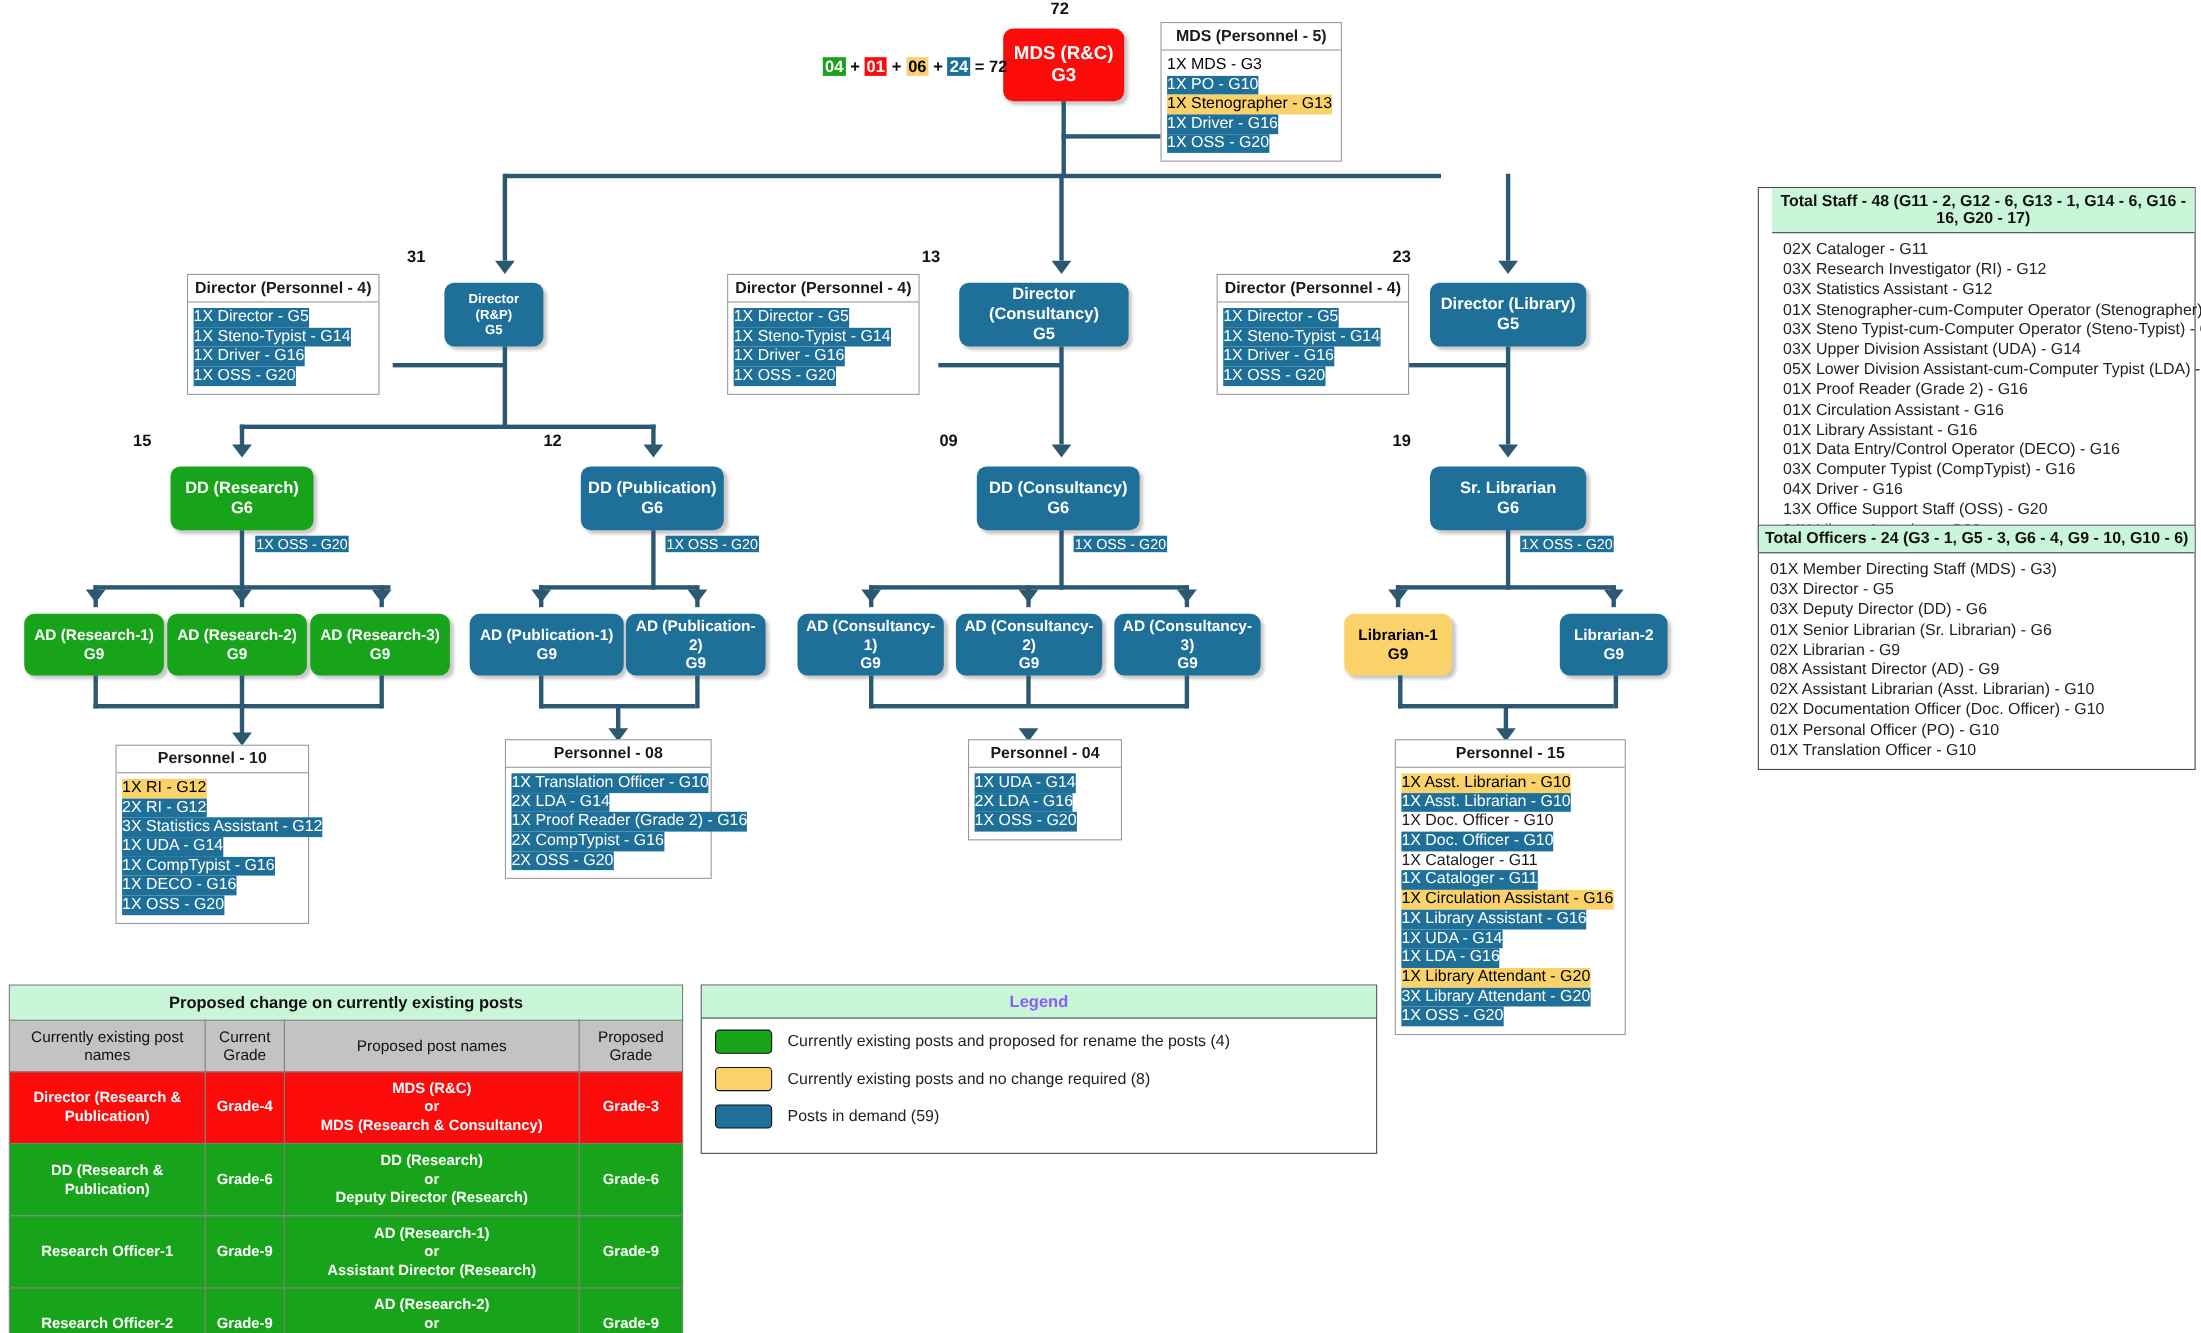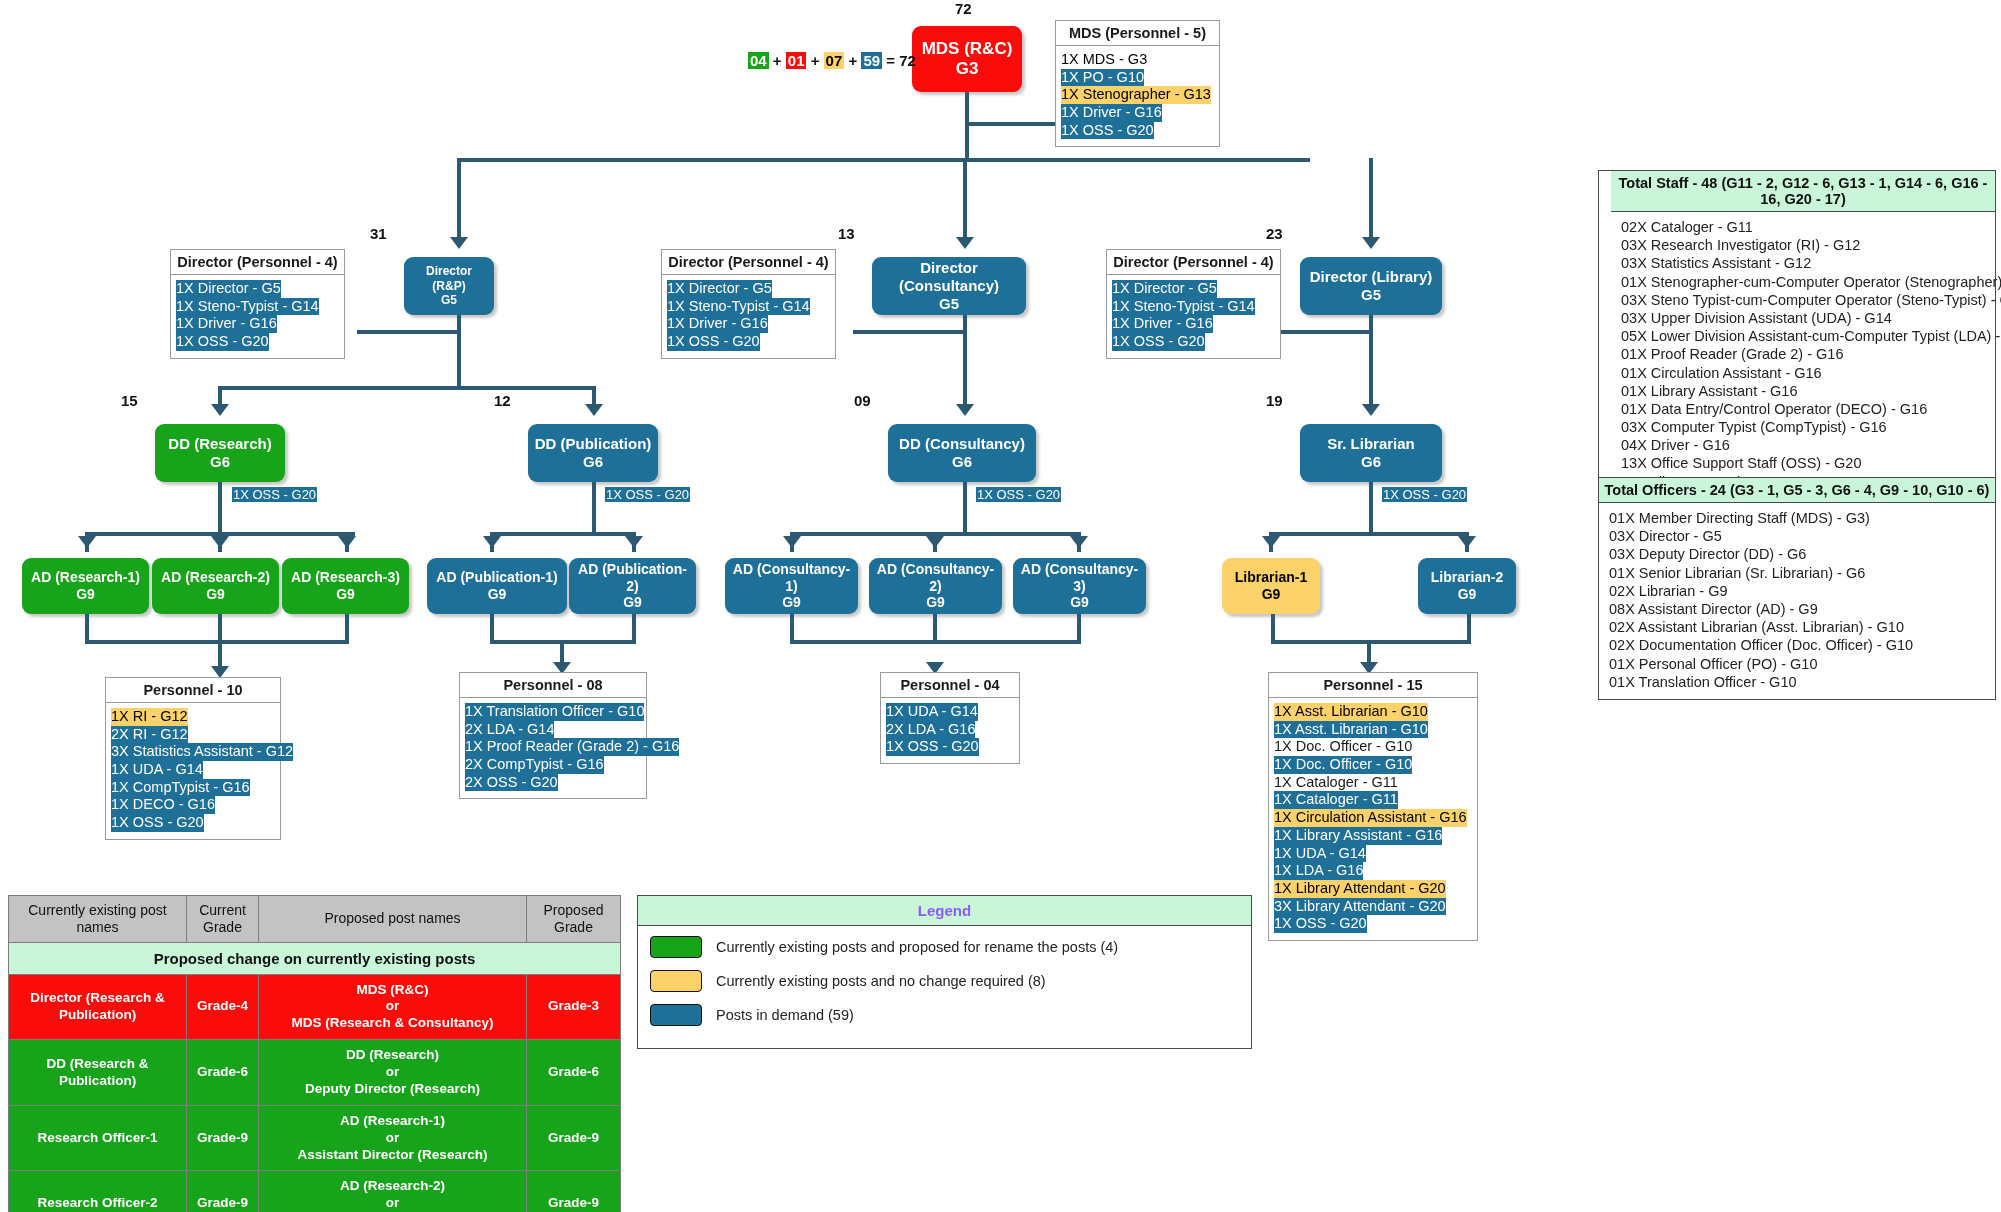--- a/index.html
+++ b/index.html
@@ -410,37 +410,37 @@
         <div>03X Deputy Director (DD) - G6</div>
         <div>01X Senior Librarian (Sr. Librarian) - G6</div>
         <div>02X Librarian - G9</div>
         <div>08X Assistant Director (AD) - G9</div>
         <div>02X Assistant Librarian (Asst. Librarian) - G10</div>
         <div>02X Documentation Officer (Doc. Officer) - G10</div>
         <div>01X Personal Officer (PO) - G10</div>
         <div>01X Translation Officer - G10</div>
       </div>
     </div>
-    <div class="equation" style="left: 748px; top: 52px;"><span class="chip green">04</span> + <span class="chip red">01</span> + <span class="chip yellow">07</span> + <span class="chip blue">59</span> = 72</div>
+    <div class="equation" style="left: 748px; top: 52px;"><span class="chip green">04</span> + <span class="chip red">01</span> + <span class="chip yellow">06</span> + <span class="chip blue">24</span> = 72</div>
     <table class="ptable" style="left: 8px; top: 895px; width: 612px;">
       <colgroup>
         <col style="width: 178px;">
         <col style="width: 72px;">
         <col style="width: 268px;">
         <col style="width: 94px;">
       </colgroup>
       <tbody>
         <tr>
+          <td class="tbl-title" colspan="4">Proposed change on currently existing posts</td>
+        </tr>
+        <tr>
           <td class="colhead">Currently existing post names</td>
           <td class="colhead">Current Grade</td>
           <td class="colhead">Proposed post names</td>
           <td class="colhead">Proposed Grade</td>
-        </tr>
-        <tr>
-          <td class="tbl-title" colspan="4">Proposed change on currently existing posts</td>
         </tr>
         <tr>
           <td class="cell r-red">Director (Research &amp; Publication)</td>
           <td class="cell r-red">Grade-4</td>
           <td class="cell r-red">MDS (R&amp;C)<br>or<br>MDS (Research &amp; Consultancy)</td>
           <td class="cell r-red">Grade-3</td>
         </tr>
         <tr>
           <td class="cell r-green">DD (Research &amp; Publication)</td>
           <td class="cell r-green">Grade-6</td>

